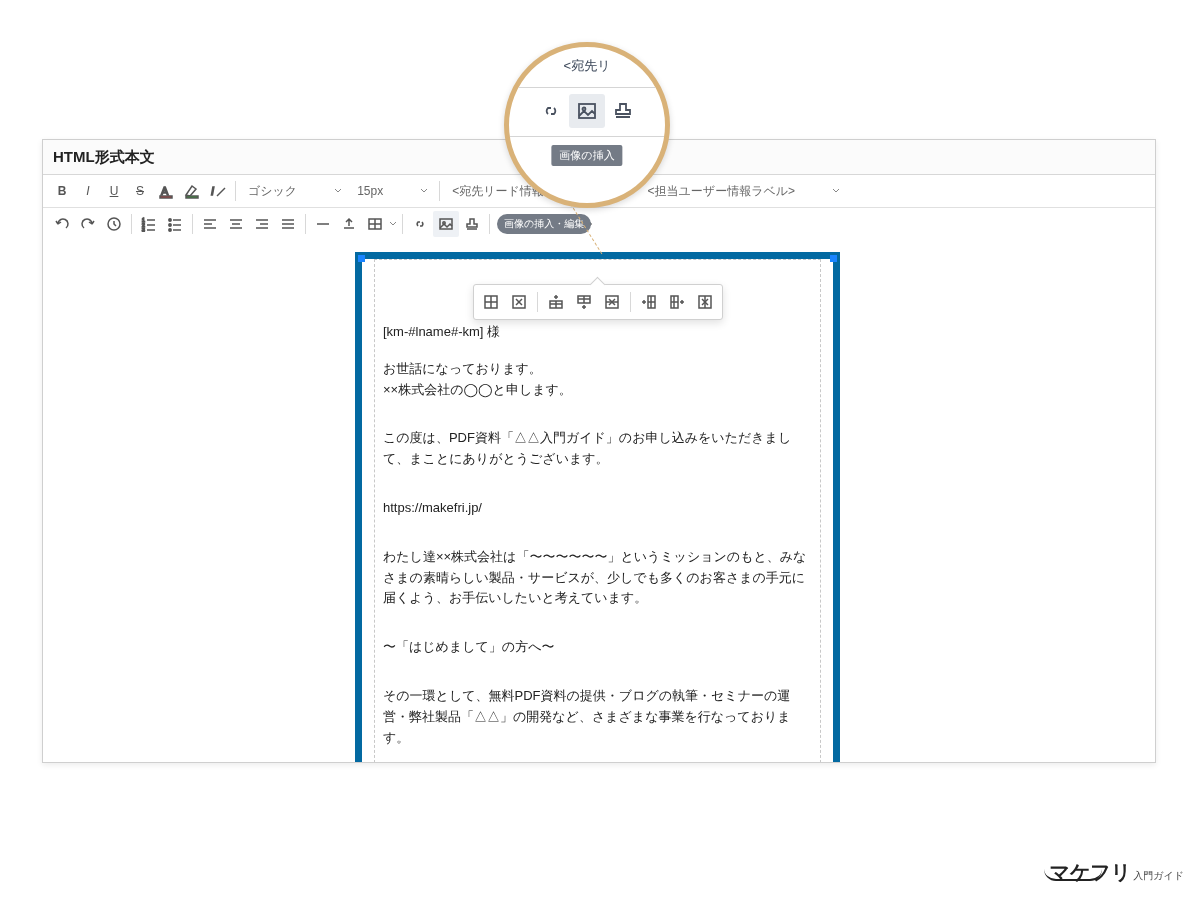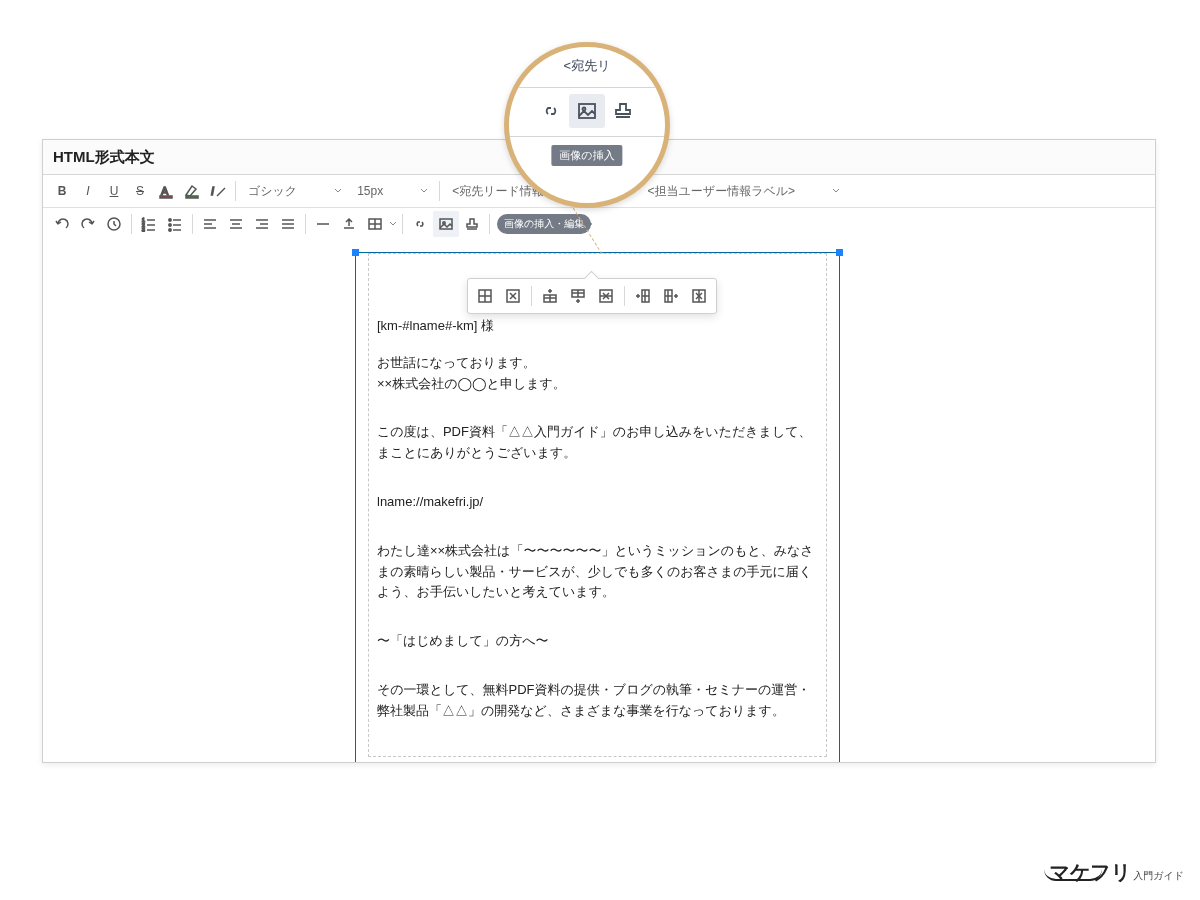--- a/index.html
+++ b/index.html
@@ -101,21 +101,21 @@
   left: 0; top: 0; right: 0; bottom: 0;
   border: 1px dashed #c8c8c8;
 }
 .email-inner {
   position: absolute;
   left: 12px; top: 0; right: 12px;
   border: 1px dashed #c8c8c8;
   padding: 18px 8px 18px 8px;
 }
 .sel-box {
-  border: 1px solid #0369a1;
+  border: 7px solid #0369a1;
 }
 .sel-handle {
   position: absolute;
   width: 7px; height: 7px;
   background: #1a84ff;
 }
 .h-tl { left: -4px; top: -4px; }
 .h-tr { right: -4px; top: -4px; }
 .email-text {
   font-size: 13px;
@@ -514,21 +514,21 @@
           <div class="email-text">
             <p style="margin-top:44px">[km-#lname#-km] 様</p>
             <div class="block" style="margin-top:16px">
               <p>お世話になっております。</p>
               <p>××株式会社の◯◯と申します。</p>
             </div>
             <div class="block">
               <p>この度は、PDF資料「△△入門ガイド」のお申し込みをいただきまして、まことにありがとうございます。</p>
             </div>
             <div class="block">
-              <p>lname://makefri.jp/</p>
+              <p>https://makefri.jp/</p>
             </div>
             <div class="block">
               <p>わたし達××株式会社は「〜〜〜〜〜〜」というミッションのもと、みなさまの素晴らしい製品・サービスが、少しでも多くのお客さまの手元に届くよう、お手伝いしたいと考えています。</p>
             </div>
             <div class="block">
               <p>〜「はじめまして」の方へ〜</p>
             </div>
             <div class="block">
               <p>その一環として、無料PDF資料の提供・ブログの執筆・セミナーの運営・弊社製品「△△」の開発など、さまざまな事業を行なっております。</p>
             </div>

